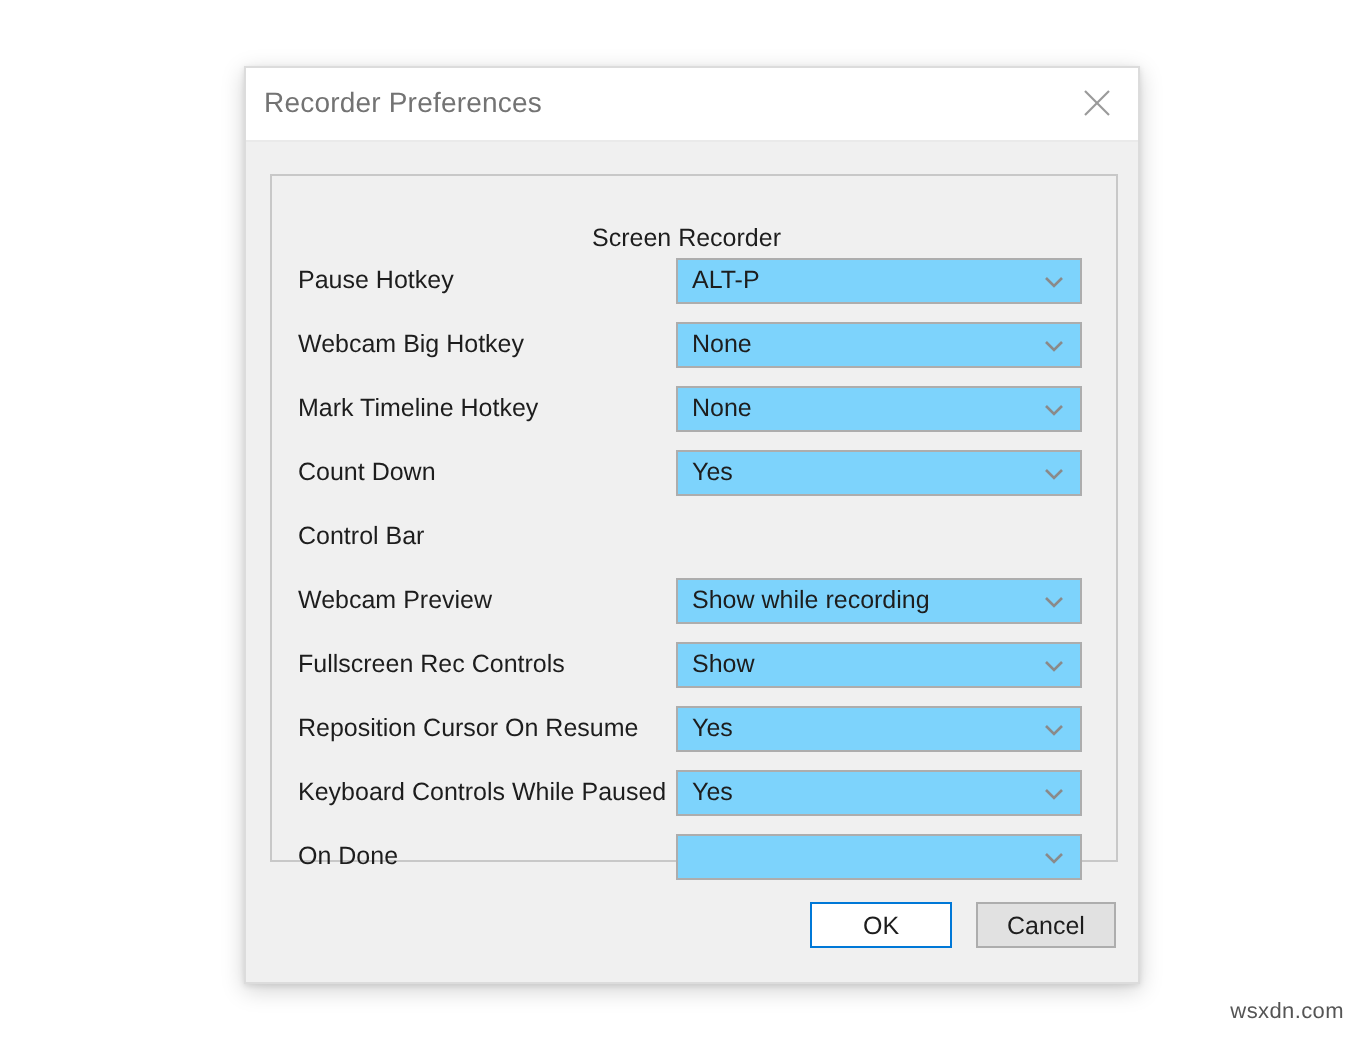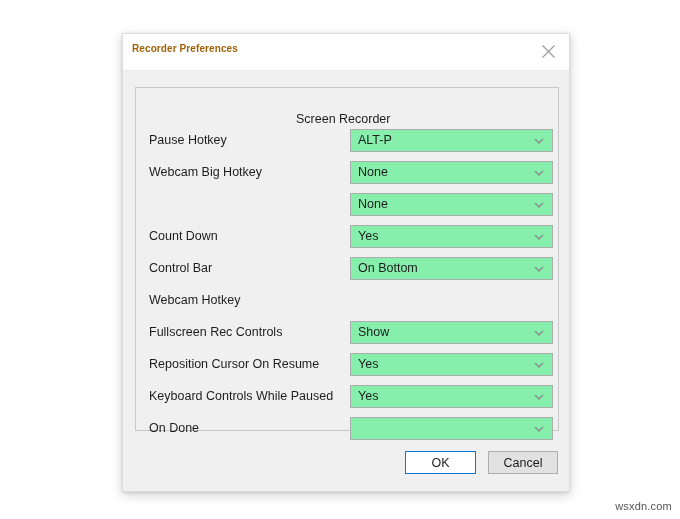--- a/index.html
+++ b/index.html
@@ -32,25 +32,24 @@
   #titlebar {
     position: relative;
     height: 36px;
     background: #ffffff;
     border-bottom: 1px solid #eaeaea;
   }
   #title-text {
     position: absolute;
     left: 9px;
     top: 9px;
-    font-size: 10px;
-    color: #a16207;
+    font-size: 14px;
+    color: #737373;
     white-space: nowrap;
     letter-spacing: 0.1px;
-    font-weight: bold;
   }
   #close-button {
     position: absolute;
     right: 0;
     top: 0;
     width: 42px;
     height: 35px;
     display: flex;
     align-items: center;
     justify-content: center;
@@ -99,25 +98,25 @@
   .row-label {
     position: absolute;
     left: 26px;
     top: 4px;
     font-size: 12.5px;
     color: #1d1d1d;
     white-space: nowrap;
   }
   .combo {
     position: absolute;
-    left: 227px;
+    left: 215px;
     top: 0;
     width: 203px;
     height: 23px;
-    background: #86efac;
+    background: #7dd3fc;
     border: 1px solid #adadad;
     box-sizing: border-box;
     cursor: default;
   }
   .combo-value {
     position: absolute;
     left: 7px;
     top: 3px;
     font-size: 12.5px;
     color: #1d1d1d;
@@ -213,20 +212,21 @@
         <div class="combo">
           <div class="combo-value">None</div>
           <div class="combo-arrow">
             <svg width="12" height="12" viewBox="0 0 12 12" aria-hidden="true">
               <polyline points="2,4 6,8 10,4" fill="none" stroke="#8a8a8a" stroke-width="1.3"></polyline>
             </svg>
           </div>
         </div>
       </div>
       <div class="row" style="top: 159px;">
+        <div class="row-label">Mark Timeline Hotkey</div>
         <div class="combo">
           <div class="combo-value">None</div>
           <div class="combo-arrow">
             <svg width="12" height="12" viewBox="0 0 12 12" aria-hidden="true">
               <polyline points="2,4 6,8 10,4" fill="none" stroke="#8a8a8a" stroke-width="1.3"></polyline>
             </svg>
           </div>
         </div>
       </div>
       <div class="row" style="top: 191px;">
@@ -235,31 +235,31 @@
           <div class="combo-value">Yes</div>
           <div class="combo-arrow">
             <svg width="12" height="12" viewBox="0 0 12 12" aria-hidden="true">
               <polyline points="2,4 6,8 10,4" fill="none" stroke="#8a8a8a" stroke-width="1.3"></polyline>
             </svg>
           </div>
         </div>
       </div>
       <div class="row" style="top: 223px;">
         <div class="row-label">Control Bar</div>
-        <div class="combo">
-          <div class="combo-value">On Bottom</div>
-          <div class="combo-arrow">
-            <svg width="12" height="12" viewBox="0 0 12 12" aria-hidden="true">
-              <polyline points="2,4 6,8 10,4" fill="none" stroke="#8a8a8a" stroke-width="1.3"></polyline>
-            </svg>
-          </div>
-        </div>
       </div>
       <div class="row" style="top: 255px;">
-        <div class="row-label">Webcam Hotkey</div>
+        <div class="row-label">Webcam Preview</div>
+        <div class="combo">
+          <div class="combo-value">Show while recording</div>
+          <div class="combo-arrow">
+            <svg width="12" height="12" viewBox="0 0 12 12" aria-hidden="true">
+              <polyline points="2,4 6,8 10,4" fill="none" stroke="#8a8a8a" stroke-width="1.3"></polyline>
+            </svg>
+          </div>
+        </div>
       </div>
       <div class="row" style="top: 287px;">
         <div class="row-label">Fullscreen Rec Controls</div>
         <div class="combo">
           <div class="combo-value">Show</div>
           <div class="combo-arrow">
             <svg width="12" height="12" viewBox="0 0 12 12" aria-hidden="true">
               <polyline points="2,4 6,8 10,4" fill="none" stroke="#8a8a8a" stroke-width="1.3"></polyline>
             </svg>
           </div>

